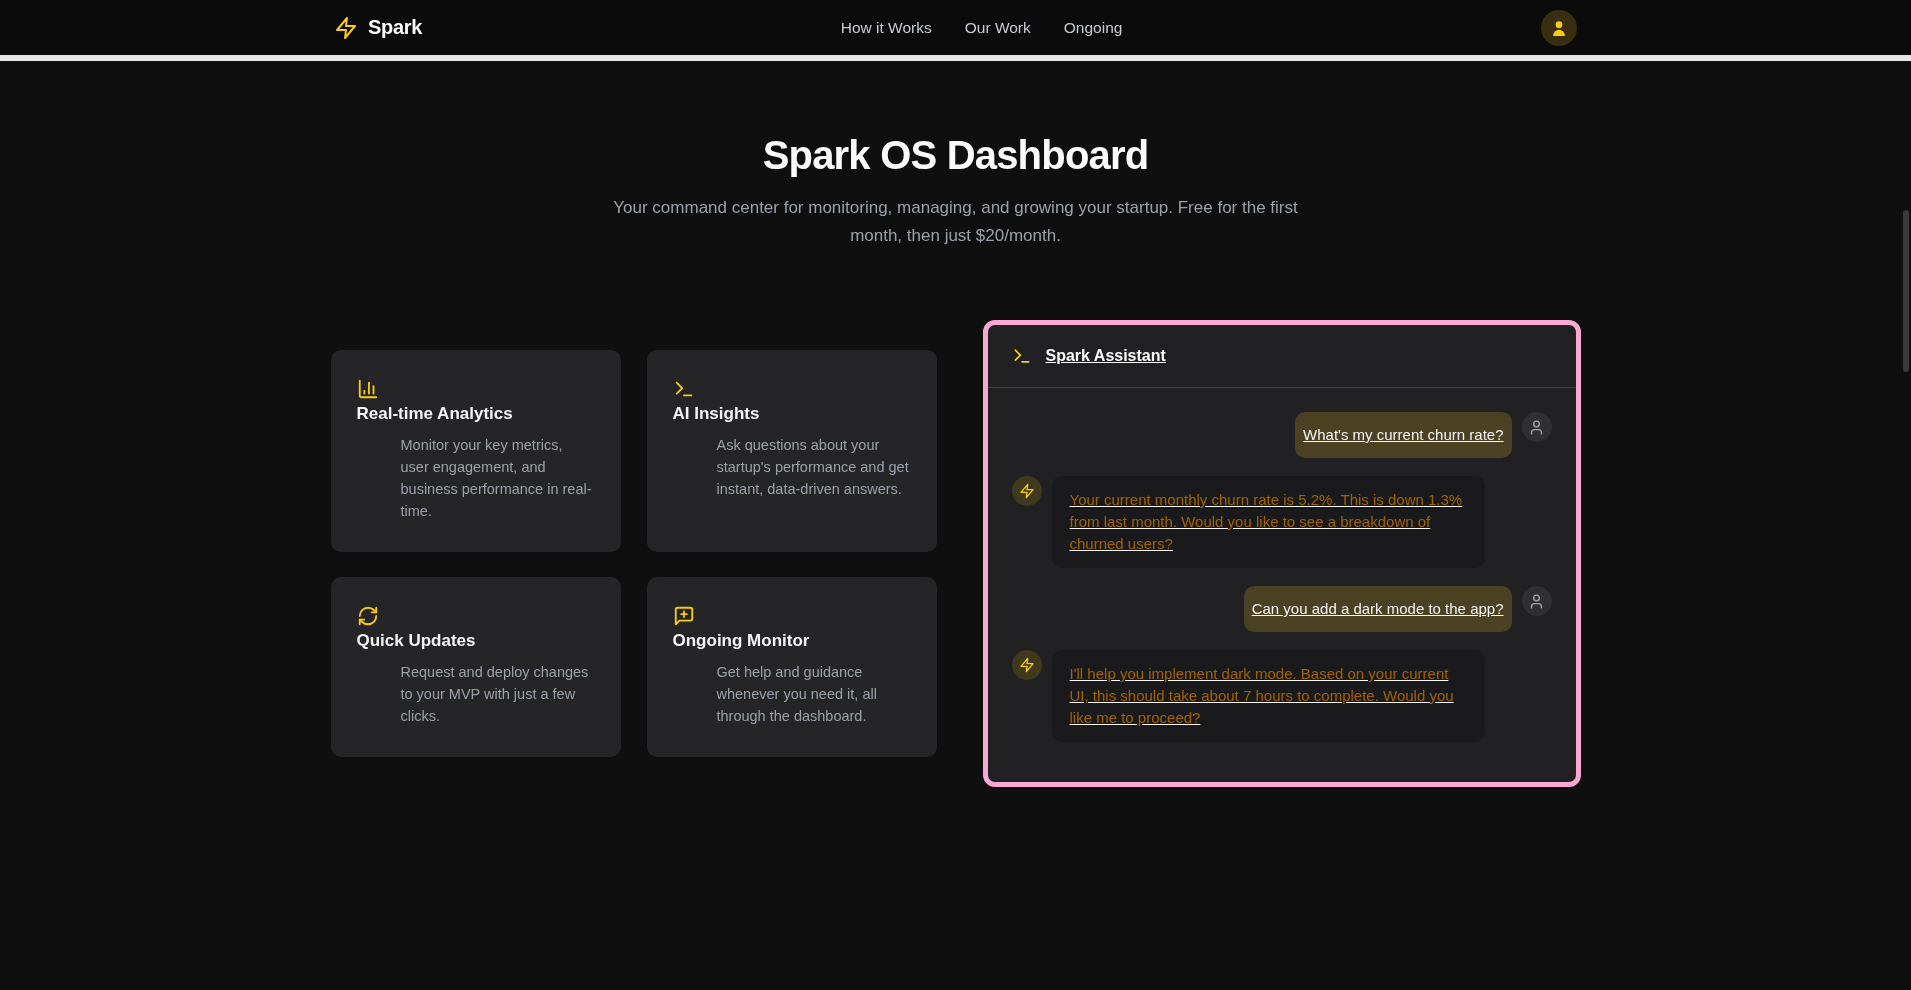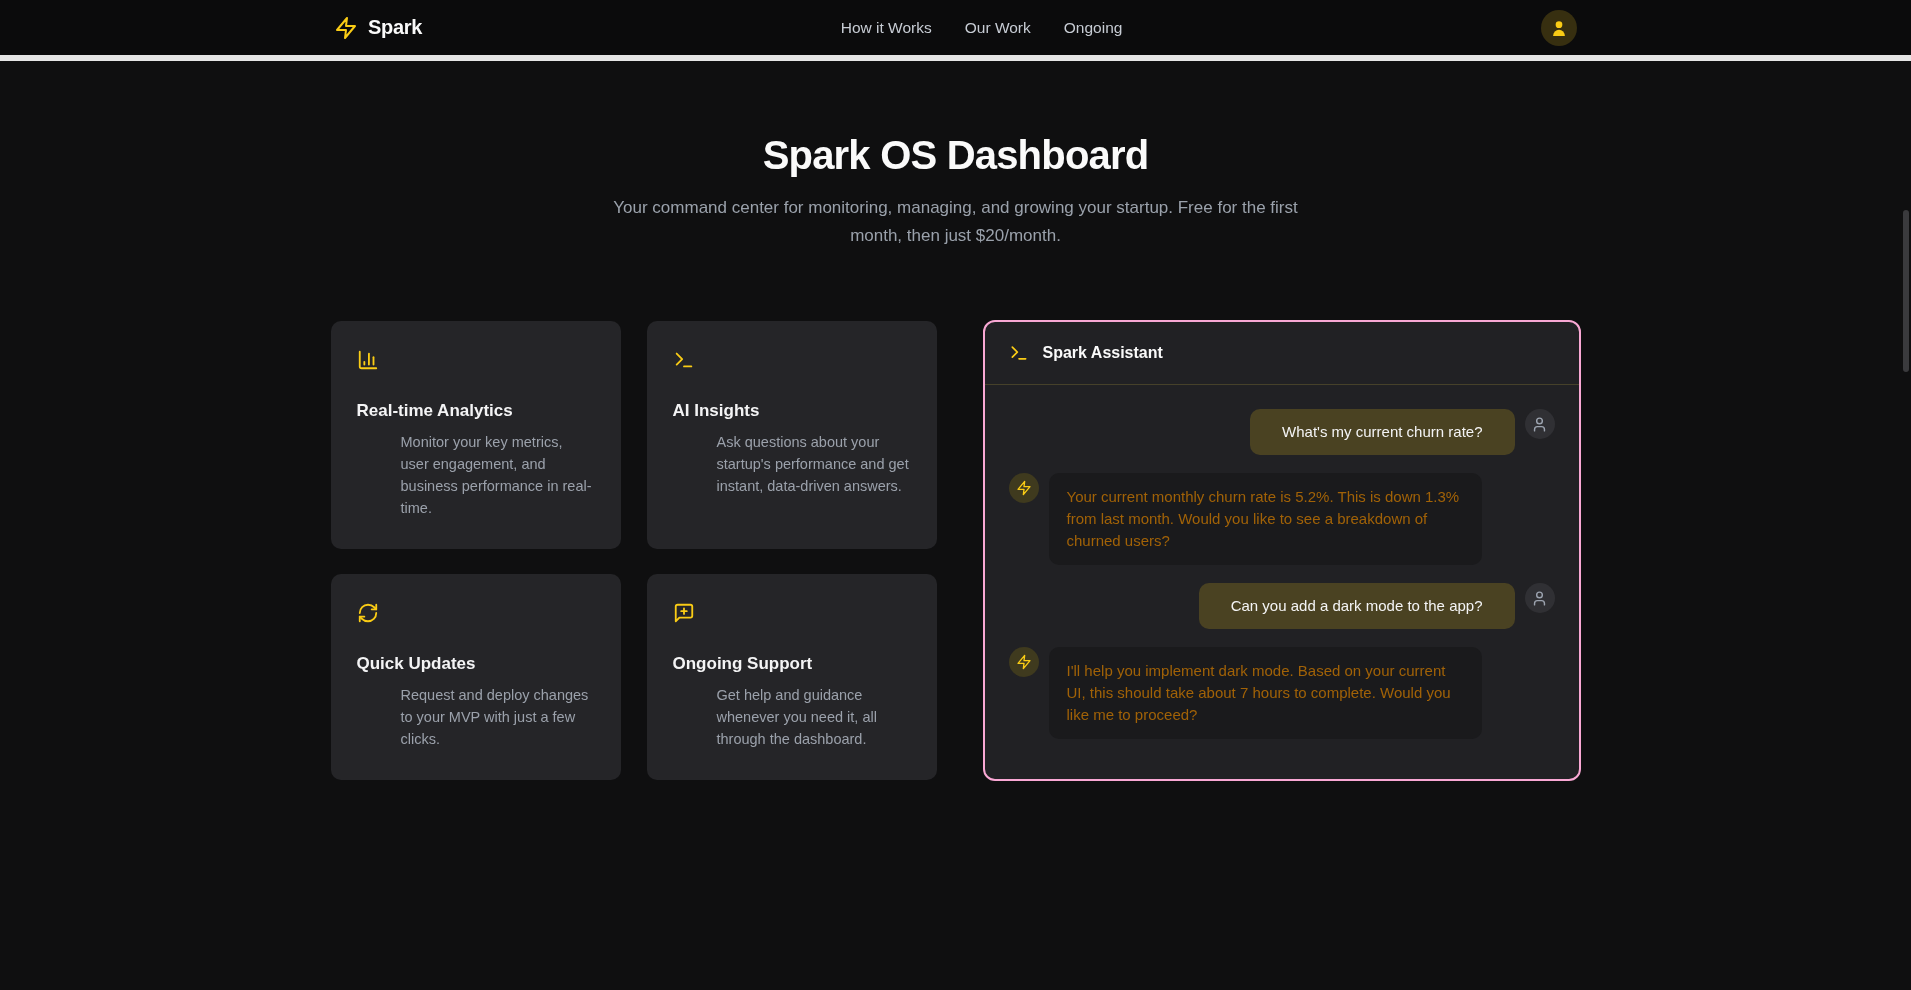--- a/index.html
+++ b/index.html
@@ -57,31 +57,32 @@
   .features {
     display:grid;
     grid-template-columns:290px 290px;
     column-gap:26px; row-gap:25px;
   }
   .card {
     background:#252528;
     border-radius:10px;
     padding:28px 26px 30px 26px;
   }
-  .card h3 { margin-top:26px; font-size:17px; font-weight:bold; color:#f4f4f5; }
+  .card h3 { font-size:17px; font-weight:bold; color:#f4f4f5; }
   .card p { margin-top:10px; font-size:14.5px; line-height:22px; color:#9ba1ab;margin-left:44px; }
   .card .icon { display:block; }
 
   
   .chat-panel {
     width:598px;
     background:#212124;
-    border:2px solid #f9a8d4;
+    border:5px solid #f9a8d4;
     border-radius:12px;
     overflow:hidden;
+    text-decoration:underline;
   }
   .chat-header {
     display:flex; align-items:center; gap:14px;
     padding:21px 24px;
     border-bottom:1px solid #46412a;
   }
   .chat-title { font-size:16px; font-weight:bold; color:#fafafa; }
   .chat-body {
     padding:24px 24px 40px 24px;
     display:flex; flex-direction:column; gap:18px;
@@ -91,21 +92,21 @@
   .chat-avatar {
     width:30px; height:30px; border-radius:50%;
     flex:0 0 30px;
     display:flex; align-items:center; justify-content:center;
   }
   .chat-avatar.user-av { background:#303034; }
   .chat-avatar.bot-av { background:#3f3a1e; }
   .bubble { border-radius:10px; font-size:15px; line-height:22px; }
   .bubble.user-b {
     background:#4a4222; color:#f4f4f5;
-    padding:12px 32px;
+    padding:12px 8px;
   }
   .bubble.bot-b {
     background:#1a1a1c; color:#a16207;
     padding:13px 18px;
     max-width:433px;
   }
 
   
   .scroll-thumb {
     position:absolute; right:2px; top:210px;
@@ -191,21 +192,21 @@
     </div>
 
     <div class="card">
       <span class="icon">
         <svg width="22" height="22" viewBox="0 0 24 24" fill="none" stroke="#facc15" stroke-width="2" stroke-linecap="round" stroke-linejoin="round">
           <path d="M21 15a2 2 0 0 1-2 2H7l-4 4V5a2 2 0 0 1 2-2h14a2 2 0 0 1 2 2z"></path>
           <line x1="12" y1="7" x2="12" y2="13"></line>
           <line x1="9" y1="10" x2="15" y2="10"></line>
         </svg>
       </span>
-      <h3>Ongoing Support</h3>
+      <h3>Ongoing Monitor</h3>
       <p>Get help and guidance whenever you need it, all through the dashboard.</p>
     </div>
 
   </div>
 
   <div class="chat-panel">
     <div class="chat-header">
       <span style="display:flex;">
         <svg width="20" height="20" viewBox="0 0 24 24" fill="none" stroke="#facc15" stroke-width="2" stroke-linecap="round" stroke-linejoin="round">
           <polyline points="4 17 10 11 4 5"></polyline>

